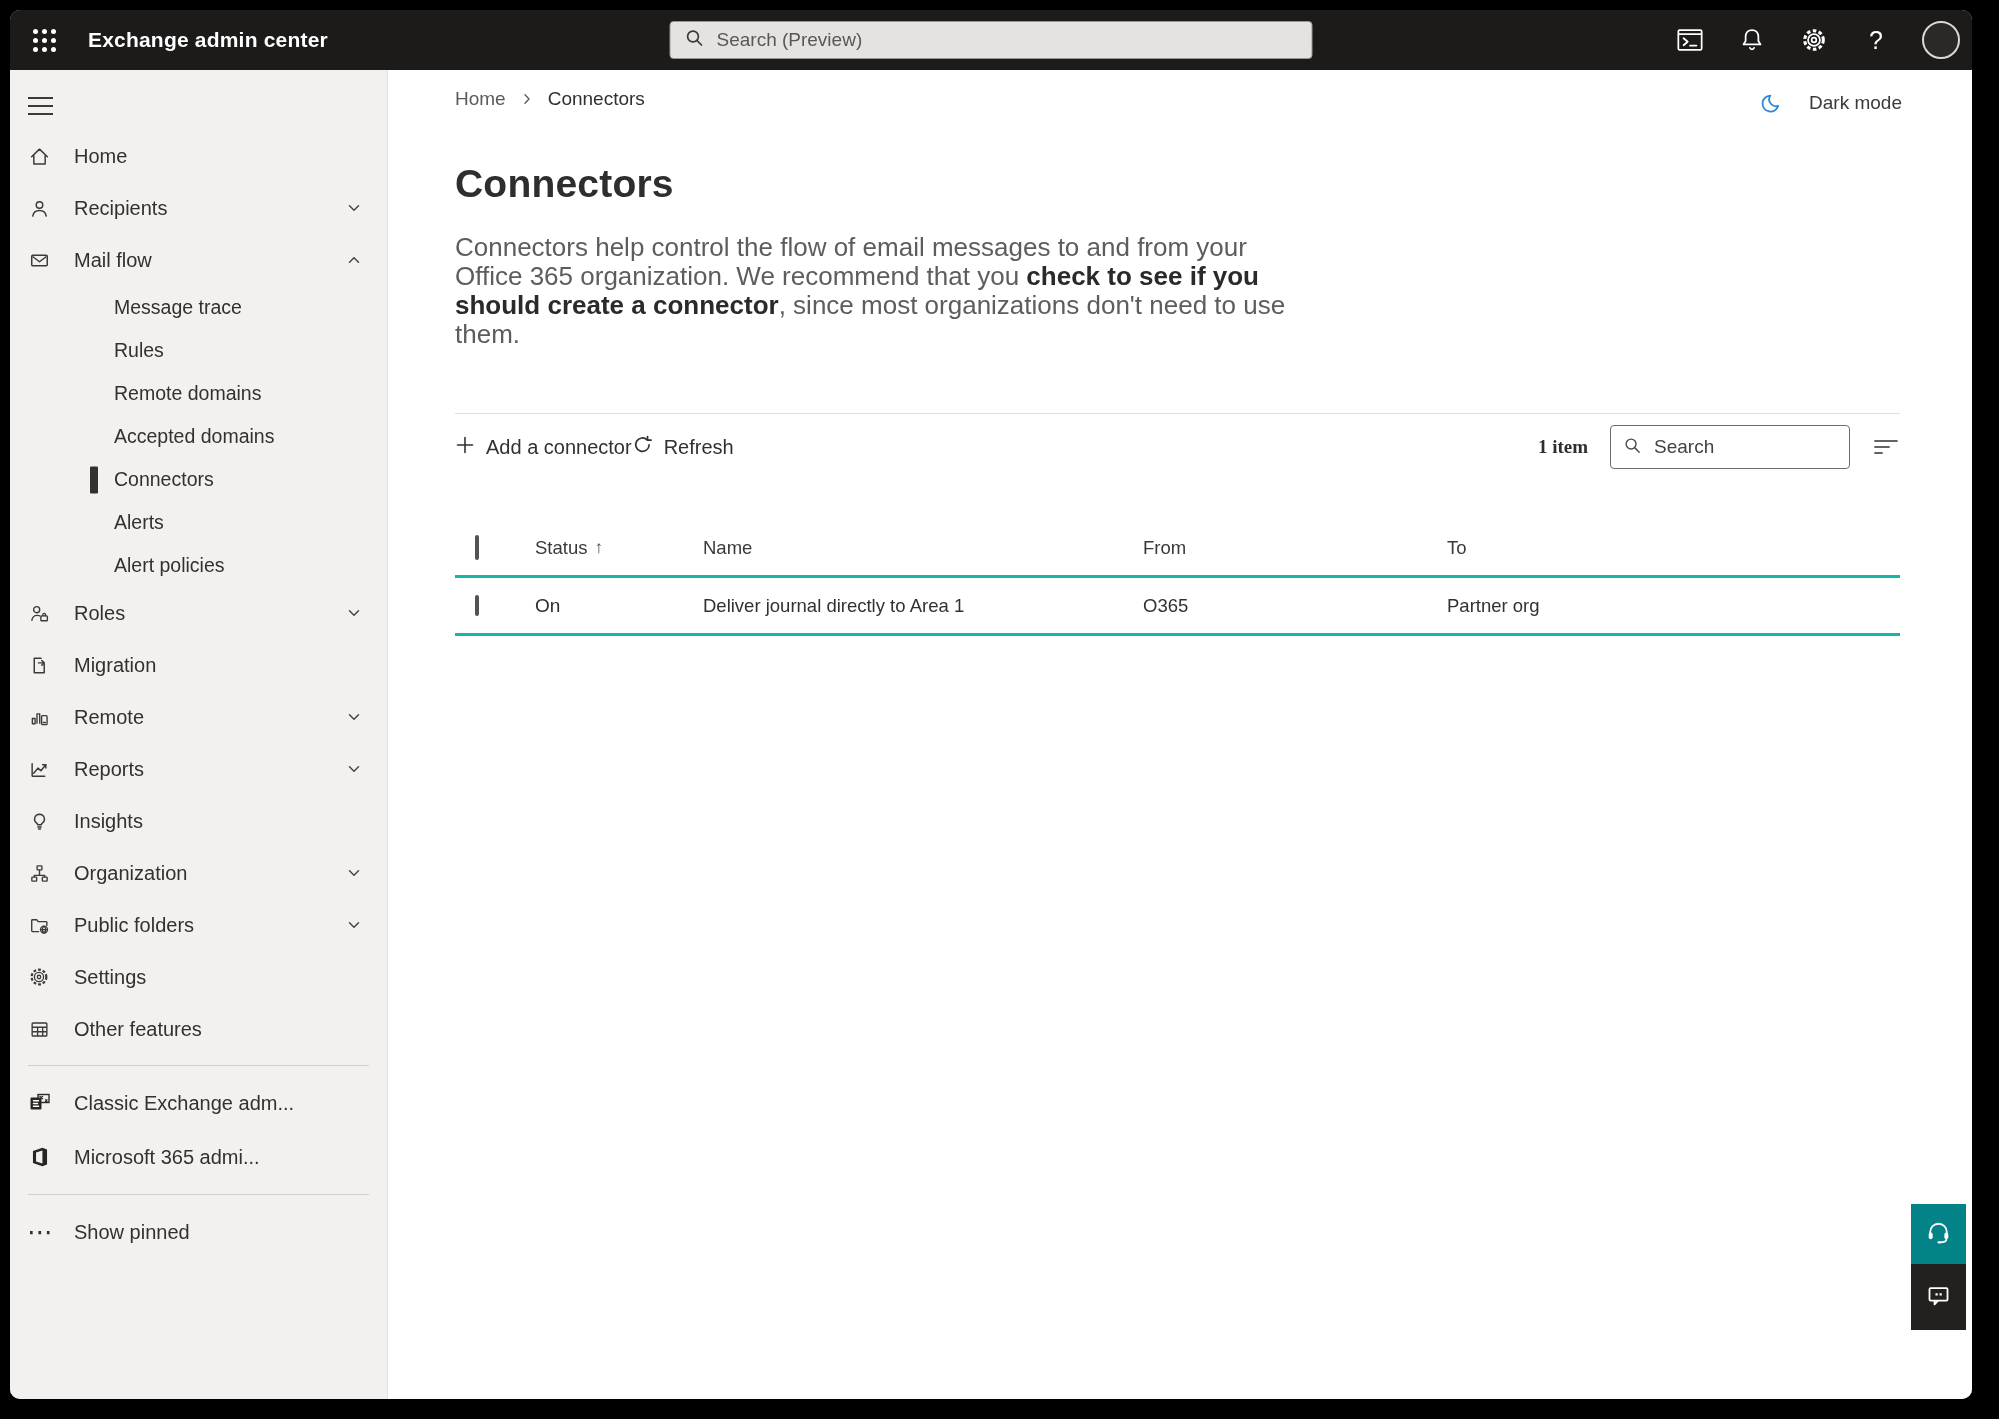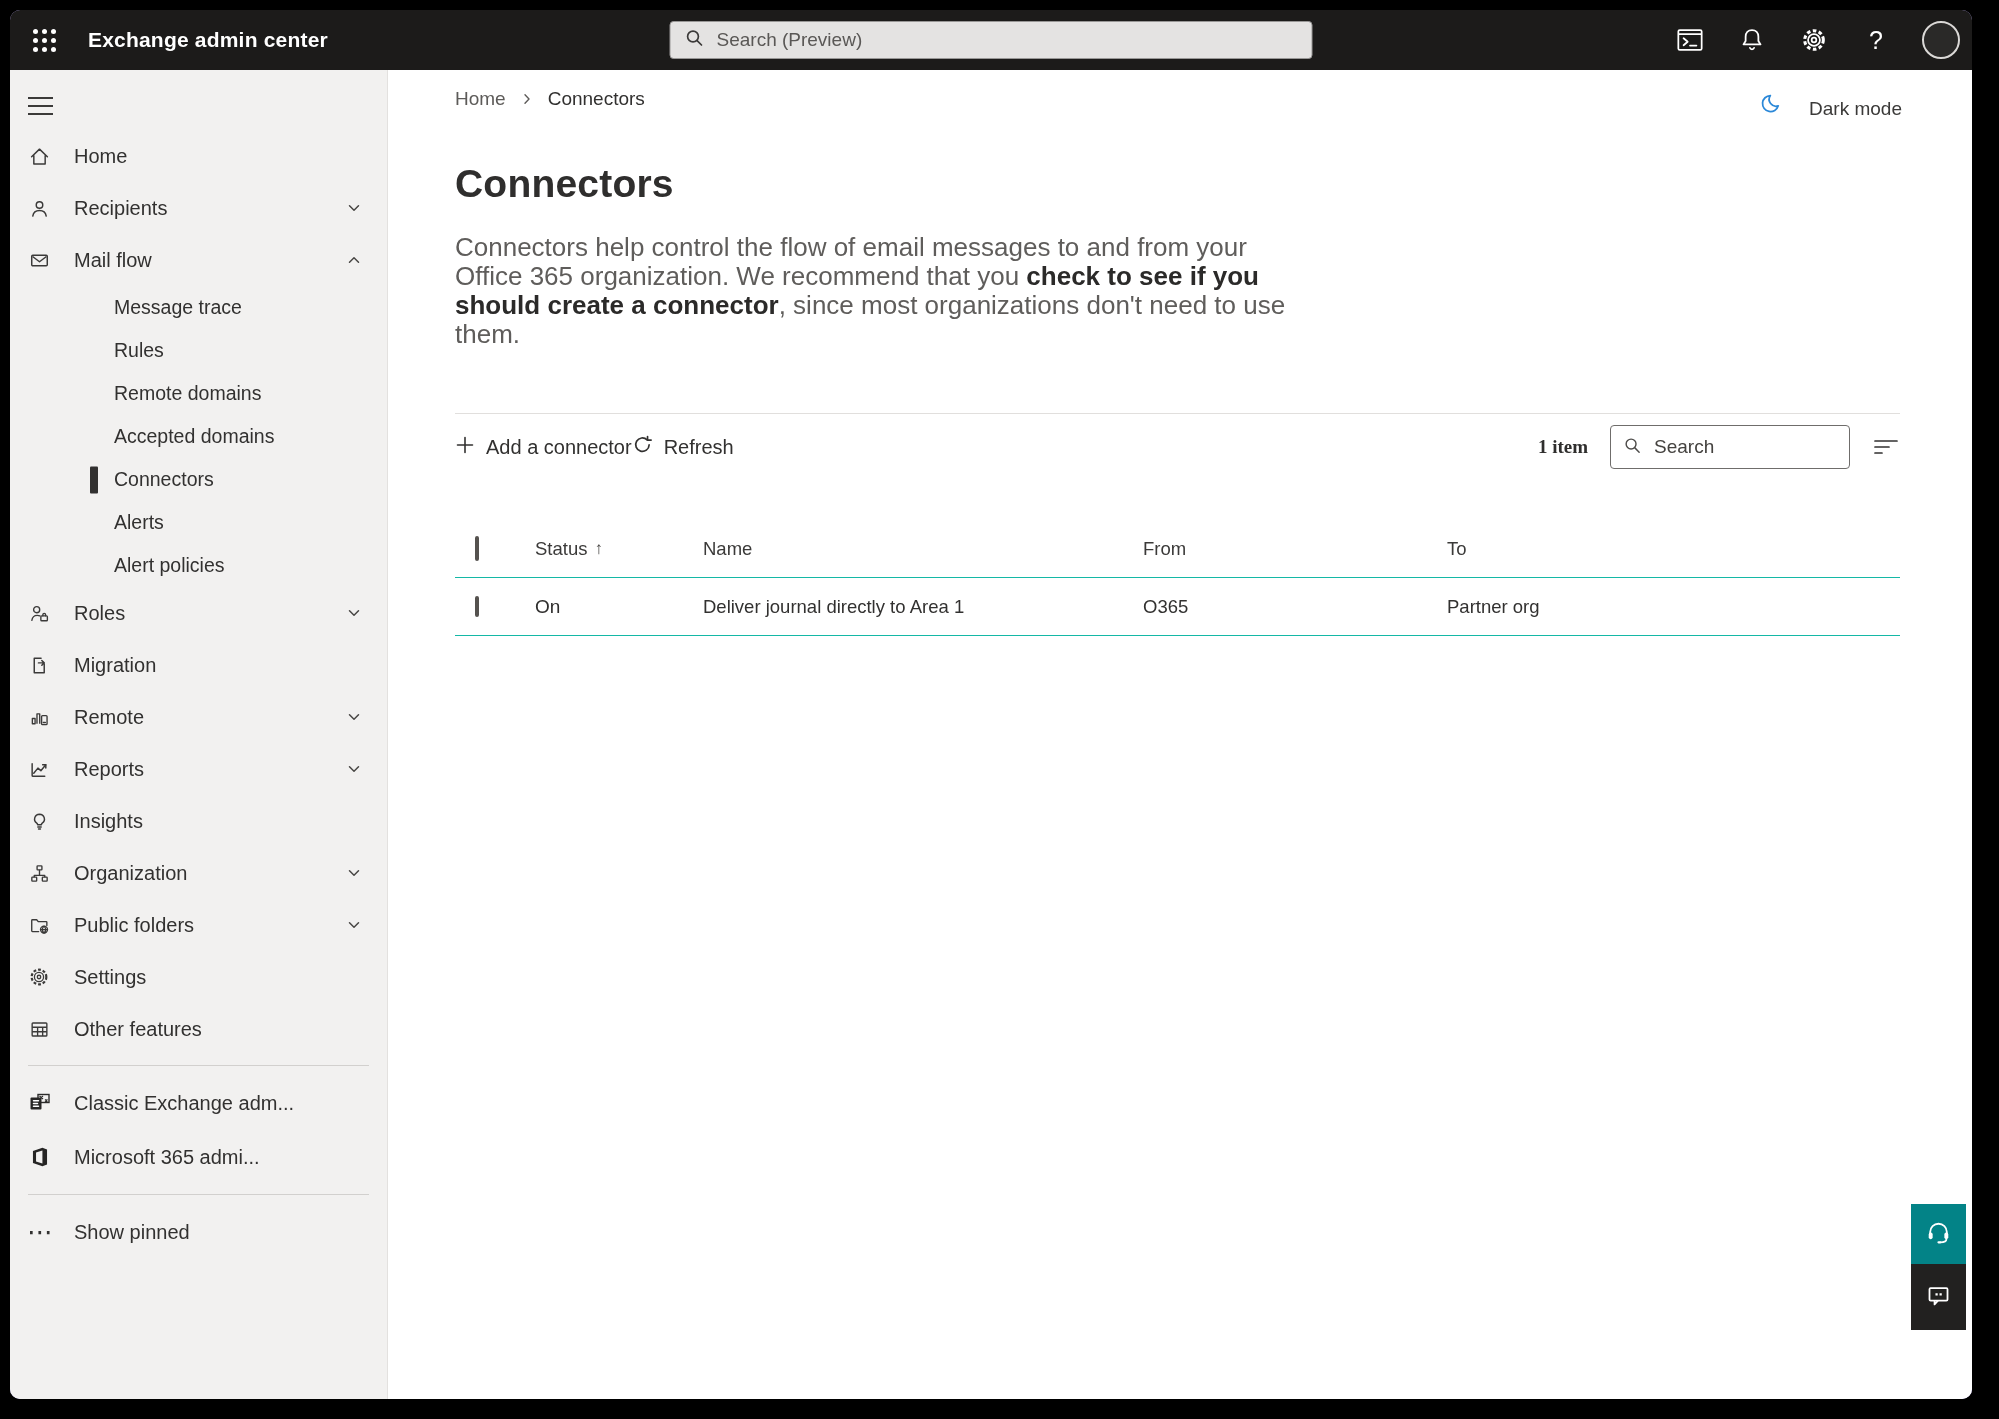--- a/index.html
+++ b/index.html
@@ -52,21 +52,21 @@
   .pinned-item .nav-label { margin-left:22px; white-space:nowrap; }
   .ellipsis-glyph { font-size:26px; color:#323130; line-height:0; }
 
   
   .main { position:absolute; left:378px; top:60px; right:0; bottom:0; background:#fff;
           padding:0 72px 0 67px; }
   .breadcrumb-row { margin-top:16px; height:26px; display:flex; align-items:center; font-size:19px; }
   .crumb-home { color:#5d5b59; cursor:pointer; }
   .crumb-sep { margin:0 14px; display:flex; align-items:center; }
   .crumb-current { color:#323130; }
-  .darkmode { position:absolute; top:22px; right:70px; display:flex; align-items:flex-end; gap:27px;
+  .darkmode { position:absolute; top:22px; right:70px; display:flex; align-items:flex-start; gap:27px;
               background:none; border:none; cursor:pointer; font-family:inherit; }
   .darkmode-label { font-size:19px; color:#3b3a39; }
   .page-title { margin-top:50px; font-size:39px; font-weight:700; color:#2f2e2d; letter-spacing:.2px; }
   .desc { margin-top:27px; max-width:845px; font-size:26px; line-height:29px; color:#5f5d5b; }
   .desc-link { color:#2b2a29; font-weight:700; cursor:pointer; }
   .content-divider { margin-top:64px; height:1px; background:#e1dfdd; }
   .toolbar { height:66px; display:flex; align-items:center; }
   .toolbar-left { display:flex; align-items:flex-end; }
   .tb-btn { display:flex; align-items:center; gap:11px; background:none; border:none; cursor:pointer;
             font-size:20px; color:#323130; font-family:inherit; }
@@ -74,21 +74,21 @@
   .item-count { font-family:"Liberation Serif","DejaVu Serif",serif; font-weight:700; font-size:19px; color:#2f2e2d; }
   .list-search { width:240px; height:44px; border:1px solid #6f6d6b; border-radius:4px;
                  display:flex; align-items:center; padding:0 12px; background:#fff; }
   .list-search input { border:none; outline:none; background:transparent; font-size:19px; color:#323130;
                        margin-left:12px; width:100%; font-family:inherit; }
   .list-search input::placeholder { color:#44423f; opacity:1; }
   .filter-btn { background:none; border:none; cursor:pointer; display:flex; align-items:center; }
 
   .table { margin-top:40px; }
   .t-row { display:grid; grid-template-columns:80px 168px 440px 304px 1fr; align-items:center;
-           height:58px; border-bottom:1px solid #14b8a6; }
+           height:58px; border-bottom:3px solid #14b8a6; }
   .t-row.header { font-size:18.5px; color:#3b3a39; }
   .checkbox { width:25px; height:25px; border:2px solid #55524f; border-radius:6px; background:#fff;
               margin-left:20px; cursor:pointer; }
   .sort-wrap { display:flex; align-items:center; gap:7px; }
   .sort-arrow { font-size:17px; color:#484644; }
   .cell-status { font-size:19px; font-weight:400; color:#2f2e2d; }
   .cell { font-size:18.5px; color:#323130; }
 
   
   .float-stack { position:absolute; right:6px; top:1194px; display:flex; flex-direction:column; z-index:40; }

